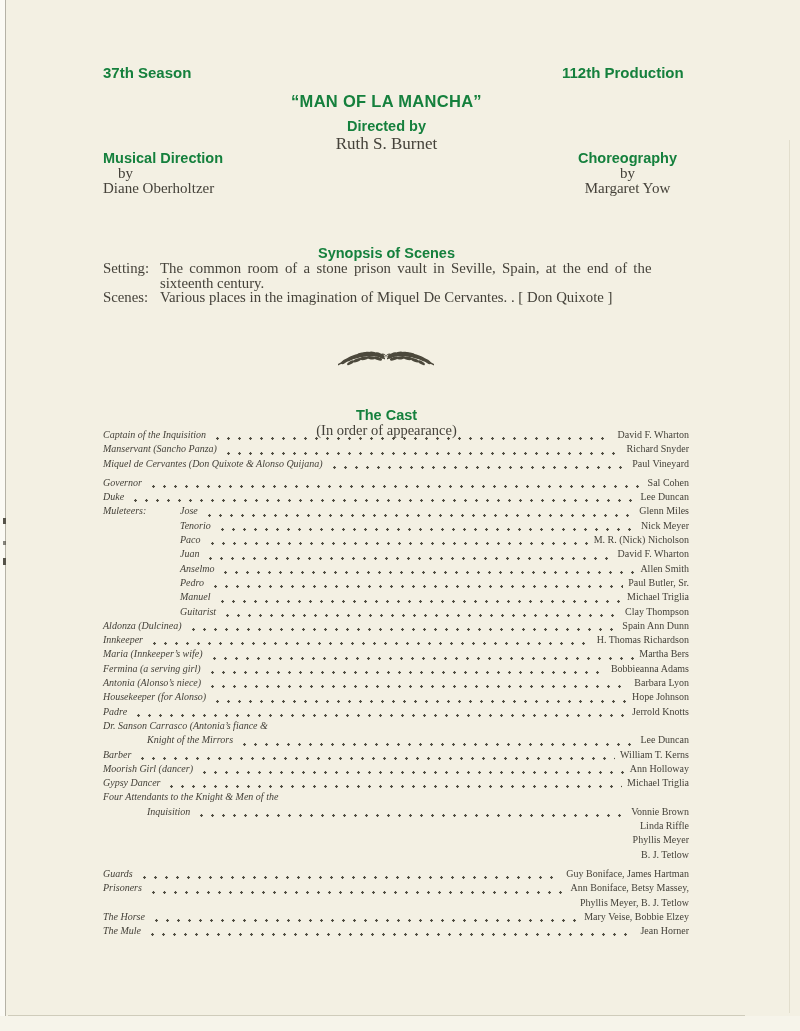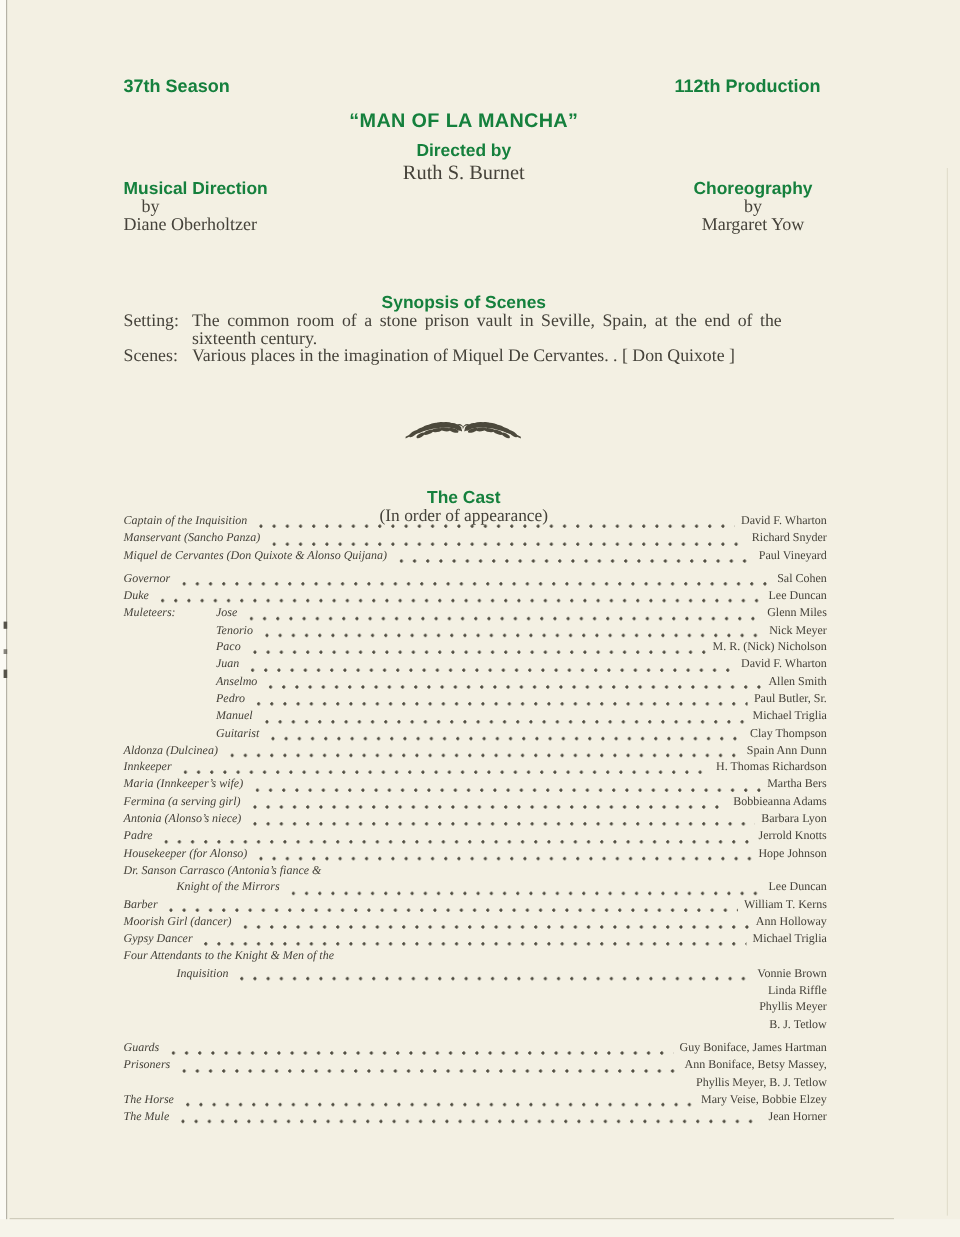--- a/index.html
+++ b/index.html
@@ -211,28 +211,28 @@
         <span class="role">Fermina (a serving girl)</span>
         <span class="leader"></span>
         <span class="name">Bobbieanna Adams</span>
       </div>
       <div class="cast-row">
         <span class="role">Antonia (Alonso’s niece)</span>
         <span class="leader"></span>
         <span class="name">Barbara Lyon</span>
       </div>
       <div class="cast-row">
+        <span class="role">Housekeeper (for Alonso)</span>
+        <span class="leader"></span>
+        <span class="name">Hope Johnson</span>
+      </div>
+      <div class="cast-row">
         <span class="role">Padre</span>
         <span class="leader"></span>
         <span class="name">Jerrold Knotts</span>
-      </div>
-      <div class="cast-row">
-        <span class="role">Housekeeper (for Alonso)</span>
-        <span class="leader"></span>
-        <span class="name">Hope Johnson</span>
       </div>
       <div class="cast-row">
         <span class="role">Dr. Sanson Carrasco (Antonia’s fiance &amp;</span>
         <span class="fill"></span>
       </div>
       <div class="cast-row ind1">
         <span class="role">Knight of the Mirrors</span>
         <span class="leader"></span>
         <span class="name">Lee Duncan</span>
       </div>

